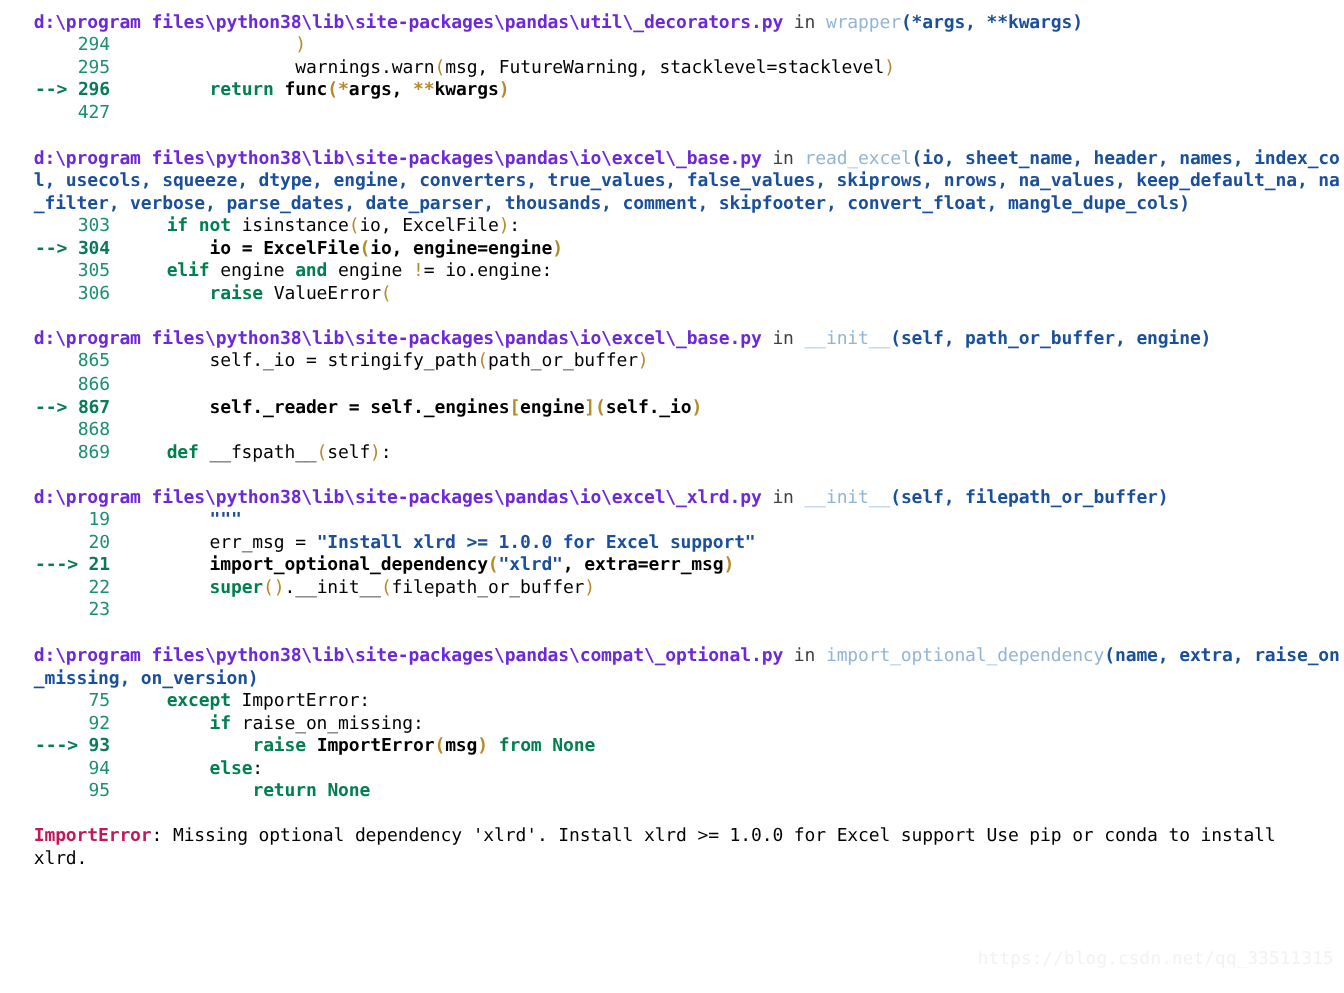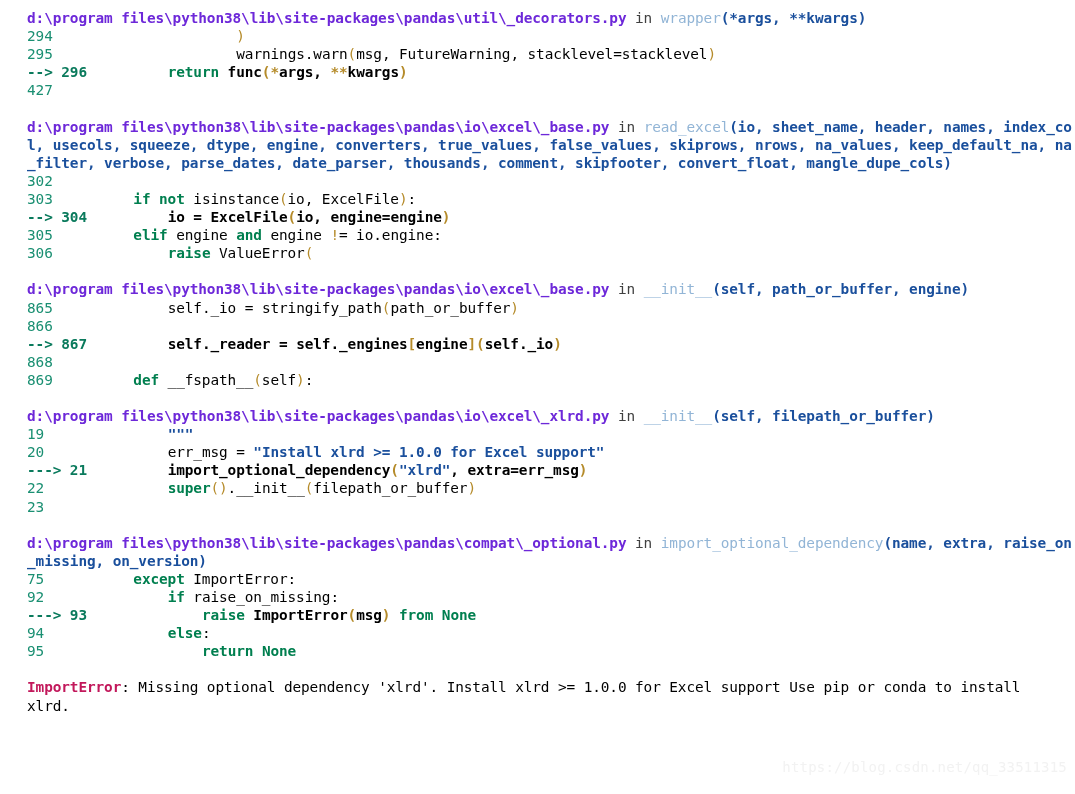--- a/index.html
+++ b/index.html
@@ -62,21 +62,21 @@
   
   .srcline {
     display: block;
     white-space: pre;
     padding-left: 27px;
     letter-spacing: -0.1px;
   }
   .gutter {
     display: inline-block;
     width: 72px;
-    text-align: left;
+    text-align: right;
     color: #1a8f72;
     padding-right: 11px;
     box-sizing: border-box;
   }
   .srcline.current .gutter {
     font-weight: bold;
     color: #0a7a5c;
   }
   .code {
     color: #000000;
@@ -127,21 +127,20 @@
     <div class="frame">
       <div class="fheader"><span class="fpath">d:\program files\python38\lib\site-packages\pandas\util\_decorators.py</span><span class="fin"> in </span><span class="ffunc">wrapper</span><span class="fsig">(*args, **kwargs)</span></div>
       <div class="srcline"><span class="gutter">294</span><span class="code"><span class="code"> </span><span class="code"> </span><span class="code"> </span><span class="code"> </span><span class="code"> </span><span class="code"> </span><span class="code"> </span><span class="code"> </span><span class="code"> </span><span class="code"> </span><span class="code"> </span><span class="code"> </span><span class="code"> </span><span class="code"> </span><span class="code"> </span><span class="code"> </span><span class="punc">)</span></span></div>
       <div class="srcline"><span class="gutter">295</span><span class="code"><span class="code"> </span><span class="code"> </span><span class="code"> </span><span class="code"> </span><span class="code"> </span><span class="code"> </span><span class="code"> </span><span class="code"> </span><span class="code"> </span><span class="code"> </span><span class="code"> </span><span class="code"> </span><span class="code"> </span><span class="code"> </span><span class="code"> </span><span class="code"> </span><span class="code">warnings</span><span class="code">.</span><span class="code">warn</span><span class="punc">(</span><span class="code">msg</span><span class="code">,</span><span class="code"> </span><span class="code">FutureWarning</span><span class="code">,</span><span class="code"> </span><span class="code">stacklevel</span><span class="code">=</span><span class="code">stacklevel</span><span class="punc">)</span></span></div>
       <div class="srcline current"><span class="gutter">--&gt; 296</span><span class="code"><span class="code"> </span><span class="code"> </span><span class="code"> </span><span class="code"> </span><span class="code"> </span><span class="code"> </span><span class="code"> </span><span class="code"> </span><span class="kw">return</span><span class="code"> </span><span class="code">func</span><span class="punc">(</span><span class="punc">*</span><span class="code">args</span><span class="code">,</span><span class="code"> </span><span class="punc">*</span><span class="punc">*</span><span class="code">kwargs</span><span class="punc">)</span></span></div>
       <div class="srcline"><span class="gutter">427</span><span class="code"></span></div>
     </div>
     <div class="frame-gap"></div>
     <div class="frame">
       <div class="fheader"><span class="fpath">d:\program files\python38\lib\site-packages\pandas\io\excel\_base.py</span><span class="fin"> in </span><span class="ffunc">read_excel</span><span class="fsig">(io, sheet_name, header, names, index_col, usecols, squeeze, dtype, engine, converters, true_values, false_values, skiprows, nrows, na_values, keep_default_na, na_filter, verbose, parse_dates, date_parser, thousands, comment, skipfooter, convert_float, mangle_dupe_cols)</span></div>
-      <div class="srcline"><span class="gutter">302</span><span class="code"></span></div>
       <div class="srcline"><span class="gutter">303</span><span class="code"><span class="code"> </span><span class="code"> </span><span class="code"> </span><span class="code"> </span><span class="kw">if</span><span class="code"> </span><span class="kw">not</span><span class="code"> </span><span class="code">isinstance</span><span class="punc">(</span><span class="code">io</span><span class="code">,</span><span class="code"> </span><span class="code">ExcelFile</span><span class="punc">)</span><span class="code">:</span></span></div>
       <div class="srcline current"><span class="gutter">--&gt; 304</span><span class="code"><span class="code"> </span><span class="code"> </span><span class="code"> </span><span class="code"> </span><span class="code"> </span><span class="code"> </span><span class="code"> </span><span class="code"> </span><span class="code">io</span><span class="code"> </span><span class="code">=</span><span class="code"> </span><span class="code">ExcelFile</span><span class="punc">(</span><span class="code">io</span><span class="code">,</span><span class="code"> </span><span class="code">engine</span><span class="code">=</span><span class="code">engine</span><span class="punc">)</span></span></div>
       <div class="srcline"><span class="gutter">305</span><span class="code"><span class="code"> </span><span class="code"> </span><span class="code"> </span><span class="code"> </span><span class="kw">elif</span><span class="code"> </span><span class="code">engine</span><span class="code"> </span><span class="kw">and</span><span class="code"> </span><span class="code">engine</span><span class="code"> </span><span class="punc">!</span><span class="code">=</span><span class="code"> </span><span class="code">io</span><span class="code">.</span><span class="code">engine</span><span class="code">:</span></span></div>
       <div class="srcline"><span class="gutter">306</span><span class="code"><span class="code"> </span><span class="code"> </span><span class="code"> </span><span class="code"> </span><span class="code"> </span><span class="code"> </span><span class="code"> </span><span class="code"> </span><span class="kw">raise</span><span class="code"> </span><span class="code">ValueError</span><span class="punc">(</span></span></div>
     </div>
     <div class="frame-gap"></div>
     <div class="frame">
       <div class="fheader"><span class="fpath">d:\program files\python38\lib\site-packages\pandas\io\excel\_base.py</span><span class="fin"> in </span><span class="ffunc">__init__</span><span class="fsig">(self, path_or_buffer, engine)</span></div>
       <div class="srcline"><span class="gutter">865</span><span class="code"><span class="code"> </span><span class="code"> </span><span class="code"> </span><span class="code"> </span><span class="code"> </span><span class="code"> </span><span class="code"> </span><span class="code"> </span><span class="code">self</span><span class="code">.</span><span class="code">_io</span><span class="code"> </span><span class="code">=</span><span class="code"> </span><span class="code">stringify_path</span><span class="punc">(</span><span class="code">path_or_buffer</span><span class="punc">)</span></span></div>
       <div class="srcline"><span class="gutter">866</span><span class="code"></span></div>

